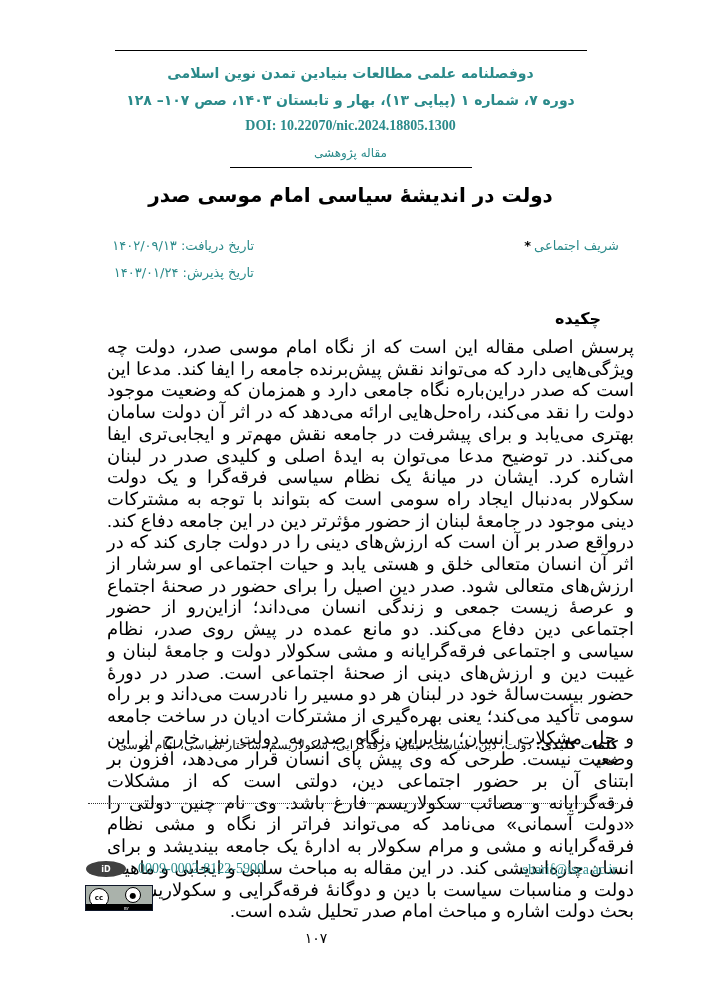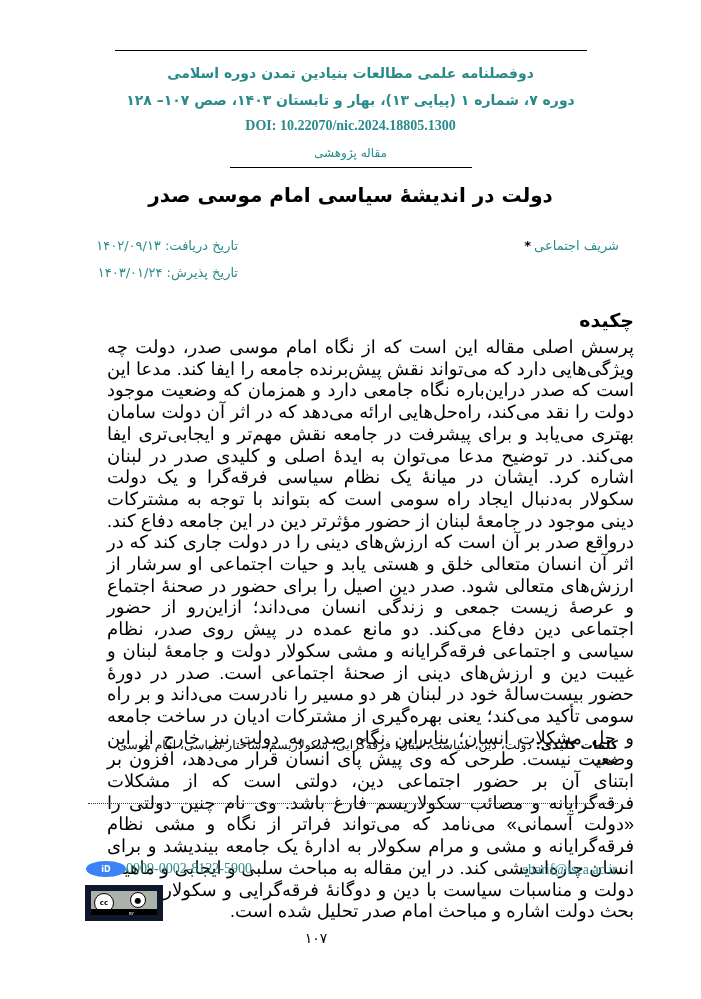--- a/index.html
+++ b/index.html
@@ -9,51 +9,51 @@
   .rule-top { position: absolute; left: 115px; width: 472px; top: 50px; height: 0; border-top: 1.5px solid #000; }
   .hdr { position: absolute; left: 0; width: 701px; text-align: center; direction: rtl; }
   .journal { top: 65px; font-size: 14px; font-weight: bold; }
   .issue { top: 92px; font-size: 14px; font-weight: bold; }
   .doi { top: 118px; font-size: 14px; font-weight: bold; font-family: "Liberation Serif", serif; direction: ltr; }
   .type { top: 146px; font-size: 12px; }
   .rule-type { position: absolute; left: 230px; width: 242px; top: 167px; border-top: 1.2px solid #000; }
   .title { top: 183px; font-size: 20px; font-weight: bold; }
   .author { position: absolute; right: 82px; top: 238px; font-size: 13px; direction: rtl; }
   .author .star { color: #000; font-weight: bold; margin-right: 3px; }
-  .dates { position: absolute; left: 78px; direction: rtl; font-size: 13px; width: 160px; }
+  .dates { position: absolute; left: 94px; direction: rtl; font-size: 13px; width: 160px; }
   .date1 { top: 238px; }
   .date2 { top: 265px; }
-  .abs-head { position: absolute; right: 67px; top: 309px; font-size: 19px; font-weight: bold; direction: rtl; }
+  .abs-head { position: absolute; right: 100px; top: 309px; font-size: 16px; font-weight: bold; direction: rtl; }
   .abstract { position: absolute; left: 107px; width: 527px; top: 337px; direction: rtl; text-align: justify;
               text-align-last: right; font-family: Liberation Sans, sans-serif; font-size: 18px; line-height: 21.7px; }
   .keywords { position: absolute; left: 91px; width: 527px; top: 738px; direction: rtl; text-align: right;
               font-family: "DejaVu Serif", serif; font-size: 12.3px; }
   .keywords b { font-family: "DejaVu Sans", sans-serif; font-weight: bold; text-align: right; }
   .dotted { position: absolute; left: 88px; width: 530px; top: 803px; border-top: 1.5px dotted #333; }
   .footnote { position: absolute; left: 86px; width: 532px; top: 810px; direction: rtl; text-align: right; font-size: 11px; line-height: 24px; }
   .footnote .star { color: #000; font-weight: bold; font-size: 13px; margin-left: 4px; }
   .email { position: absolute; right: 84px; top: 862px; font-family: "Liberation Serif", serif; font-size: 14px; }
   .orcid { position: absolute; left: 86px; top: 861px; display: flex; align-items: center; font-family: "Liberation Serif", serif; font-size: 14px; }
-  .orcid-icon { width: 40px; height: 16px; border-radius: 50%; background: #3b82f6; color: #fff; font-size: 8px; font-weight: bold;
-                display: inline-flex; align-items: center; justify-content: center; margin-right: 0; font-family: "DejaVu Sans", sans-serif; }
-  .cc { position: absolute; left: 85px; top: 885px; width: 66px; height: 24px; background: #aab2ab; border: 6px solid #0f172a; display: flex; }
+  .orcid-icon { width: 40px; height: 16px; border-radius: 50%; background: #404040; color: #fff; font-size: 8px; font-weight: bold;
+                display: inline-flex; align-items: center; justify-content: center; margin-right: 12px; font-family: "DejaVu Sans", sans-serif; }
+  .cc { position: absolute; left: 85px; top: 885px; width: 66px; height: 24px; background: #aab2ab; border: 1px solid #0f172a; display: flex; }
   .cc .cc-circle { width: 18px; height: 18px; border: 1.5px solid #000; border-radius: 50%; background: #fff; margin: 2px 0 0 3px;
                    font-size: 7px; font-weight: bold; display: flex; align-items: center; justify-content: center; }
   .cc .by-circle { width: 14px; height: 14px; border: 1.5px solid #000; border-radius: 50%; background: #fff; margin: 1px 0 0 16px;
                    font-size: 8px; display: flex; align-items: center; justify-content: center; }
   .cc .bar { position: absolute; left: 0; right: 0; bottom: 0; height: 6px; background: #000; }
   .cc .by-label { position: absolute; left: 38px; bottom: -1px; font-size: 4px; color: #fff; }
   .pagenum { position: absolute; left: 0; width: 632px; text-align: center; top: 930px; font-size: 14px; }
 </style>
 </head>
 <body>
 
 <div class="rule-top"></div>
 
-<div class="hdr journal teal">دوفصلنامه علمی مطالعات بنیادین تمدن دوره اسلامی</div>
+<div class="hdr journal teal">دوفصلنامه علمی مطالعات بنیادین تمدن نوین اسلامی</div>
 <div class="hdr issue teal">دوره ۷، شماره ۱ (پیاپی ۱۳)، بهار و تابستان ۱۴۰۳، صص ۱۰۷– ۱۲۸</div>
 <div class="hdr doi teal">DOI: 10.22070/nic.2024.18805.1300</div>
 <div class="hdr type teal">مقاله پژوهشی</div>
 <div class="rule-type"></div>
 
 <div class="hdr title">دولت در اندیشهٔ سیاسی امام موسی صدر</div>
 
 <div class="author">
   <span class="teal">شریف اجتماعی</span><span class="star">*</span>
 </div>

